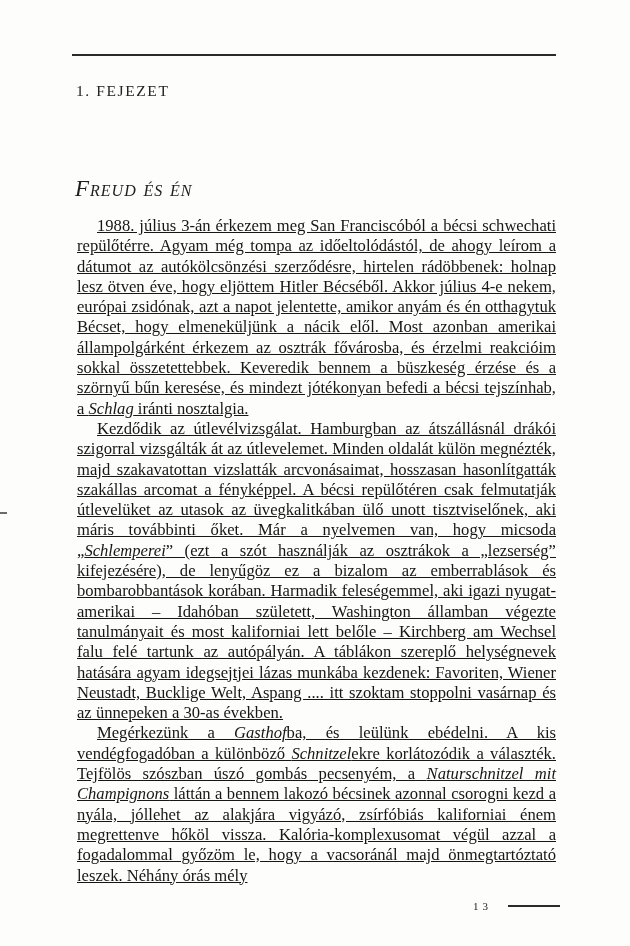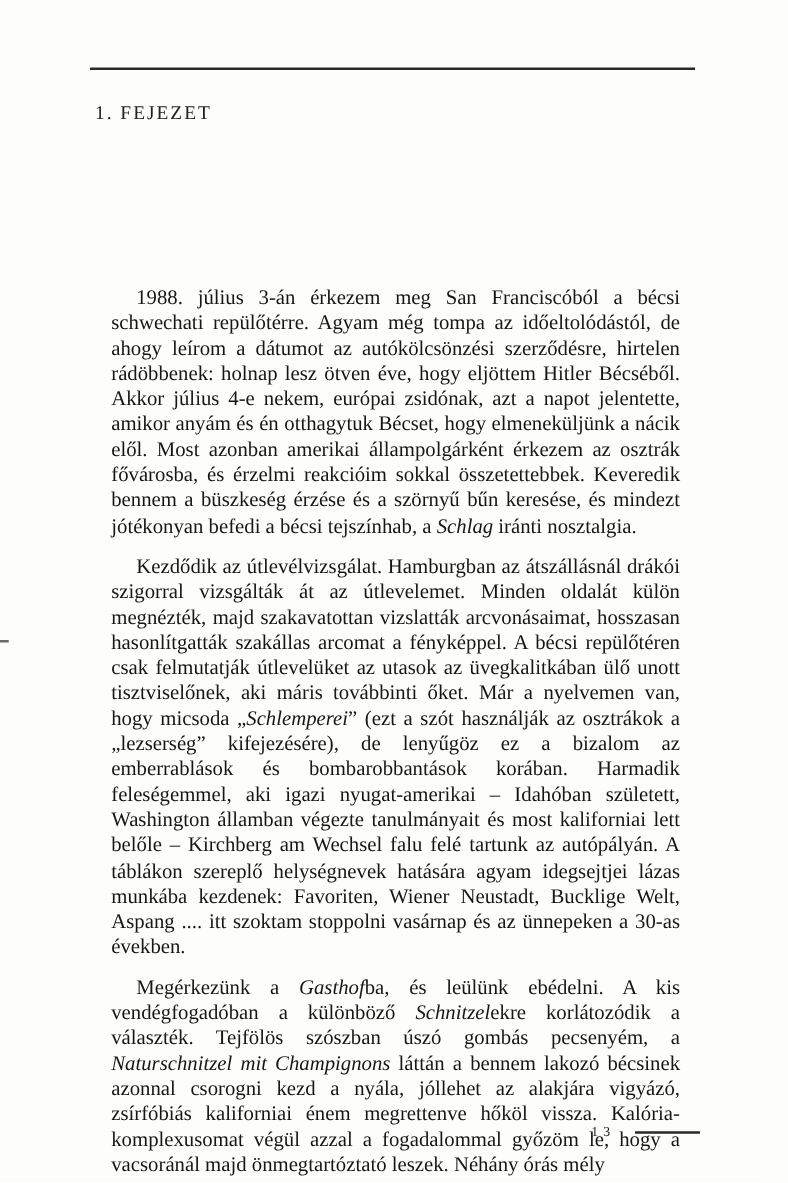--- a/index.html
+++ b/index.html
@@ -58,22 +58,23 @@
     position: absolute;
     top: 216px;
     left: 77px;
     width: 479px;
     text-align: justify;
     font-size: 16.6px;
     line-height: 20.3px;
     color: #161616;
   }
   .body-text p {
-    margin: 12px;
+    margin: 0;
     text-indent: 20px;
+    text-decoration: underline;
   }
   .footer {
     position: absolute;
     top: 898px;
     left: 0;
     width: 630px;
   }
   .pagenum {
     position: absolute;
     left: 473px;
@@ -91,20 +92,21 @@
     background: #2a2a2a;
   }
 </style>
 </head>
 <body>
 
 <div class="page">
   <div class="scan-mark"></div>
   <hr class="top-rule">
   <div class="chapter">1. FEJEZET</div>
+  <h1 class="title">Freud és én</h1>
   <div class="body-text">
       <p><span>1988. július 3-án érkezem meg San Franciscóból a bécsi schwechati repülőtérre. Agyam még tompa az időeltolódástól, de ahogy leírom a dátumot az autókölcsönzési szerződésre, hirtelen rádöbbenek: holnap lesz ötven éve, hogy eljöttem Hitler Bécséből. Akkor július 4-e nekem, európai zsidónak, azt a napot jelentette, amikor anyám és én otthagytuk Bécset, hogy elmeneküljünk a nácik elől. Most azonban amerikai állampolgárként érkezem az osztrák fővárosba, és érzelmi reakcióim sokkal összetettebbek. Keveredik bennem a büszkeség érzése és a szörnyű bűn keresése, és mindezt jótékonyan befedi a bécsi tejszínhab, a </span><i>Schlag</i><span> iránti nosztalgia.</span></p>
       <p><span>Kezdődik az útlevélvizsgálat. Hamburgban az átszállásnál drákói szigorral vizsgálták át az útlevelemet. Minden oldalát külön megnézték, majd szakavatottan vizslatták arcvonásaimat, hosszasan hasonlítgatták szakállas arcomat a fényképpel. A bécsi repülőtéren csak felmutatják útlevelüket az utasok az üvegkalitkában ülő unott tisztviselőnek, aki máris továbbinti őket. Már a nyelvemen van, hogy micsoda „</span><i>Schlemperei</i><span>” (ezt a szót használják az osztrákok a „lezserség” kifejezésére), de lenyűgöz ez a bizalom az emberrablások és bombarobbantások korában. Harmadik feleségemmel, aki igazi nyugat-amerikai – Idahóban született, Washington államban végezte tanulmányait és most kaliforniai lett belőle – Kirchberg am Wechsel falu felé tartunk az autópályán. A táblákon szereplő helységnevek hatására agyam idegsejtjei lázas munkába kezdenek: Favoriten, Wiener Neustadt, Bucklige Welt, Aspang .... itt szoktam stoppolni vasárnap és az ünnepeken a 30-as években.</span></p>
       <p><span>Megérkezünk a </span><i>Gasthof</i><span>ba, és leülünk ebédelni. A kis vendégfogadóban a különböző </span><i>Schnitzel</i><span>ekre korlátozódik a választék. Tejfölös szószban úszó gombás pecsenyém, a </span><i>Naturschnitzel mit Champignons</i><span> láttán a bennem lakozó bécsinek azonnal csorogni kezd a nyála, jóllehet az alakjára vigyázó, zsírfóbiás kaliforniai énem megrettenve hőköl vissza. Kalória-komplexusomat végül azzal a fogadalommal győzöm le, hogy a vacsoránál majd önmegtartóztató leszek. Néhány órás mély</span></p>
     </div>
   <div class="footer">
     <span class="pagenum">13</span>
     <span class="footer-rule"></span>
   </div>
 </div>

